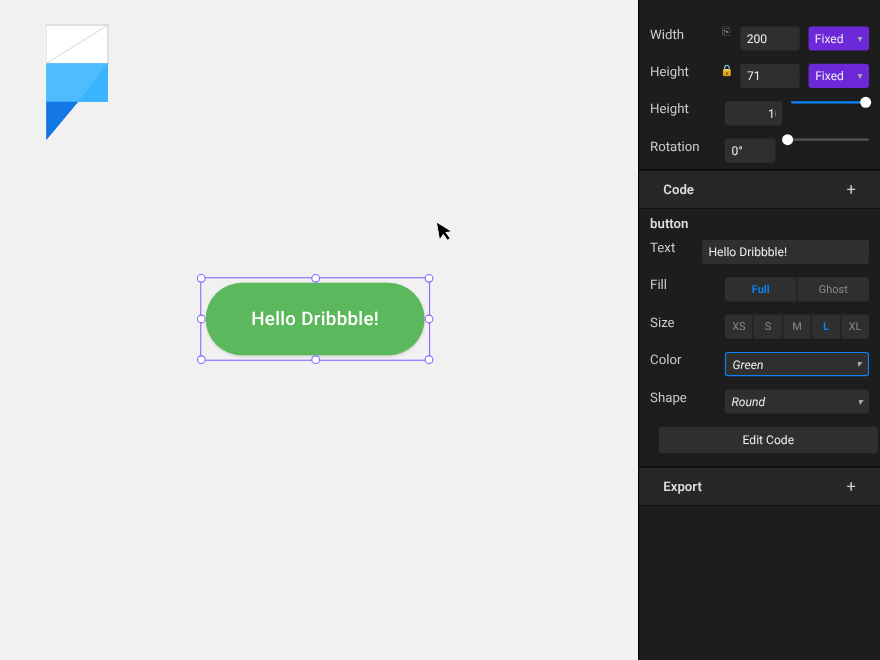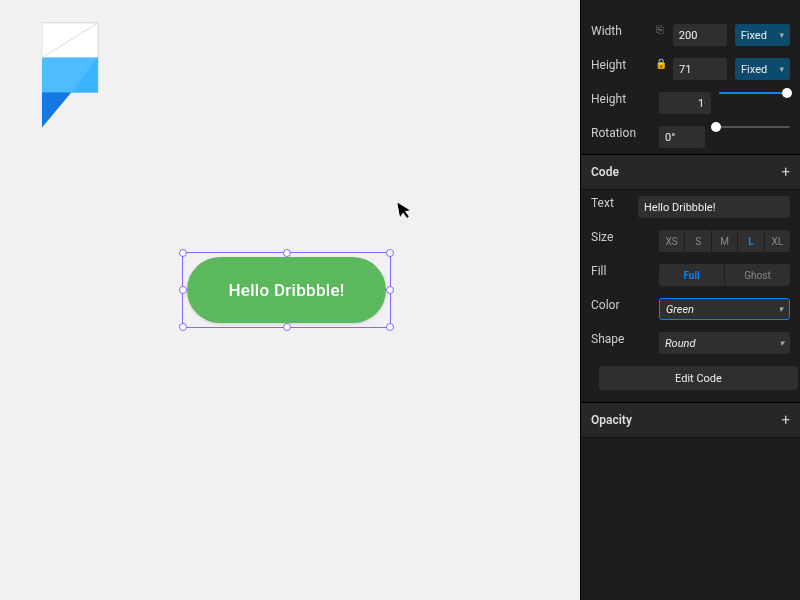--- a/index.html
+++ b/index.html
@@ -88,41 +88,41 @@
     flex:1;
     display:flex; align-items:center; justify-content:space-between;
     padding-right:6px;
     cursor:pointer;
     font-style:italic;
   }
   .select.highlight { border:1px solid #0a84ff; }
   .chev { font-size:9px; color:#aaa; margin-left:4px; }
 
   .mode-select {
-    background:#0c4a6e;
+    background:#6d28d9;
     border-radius:3px;
     height:22px; width:58px;
     display:flex; align-items:center; justify-content:space-between;
     padding:0 6px;
     font-size:11px; color:#eee;
   }
   .lock { font-size:10px; color:#888; width:10px; text-align:center; }
   .slider {
     flex:1; height:2px; background:#0a84ff; position:relative; border-radius:2px;
   }
   .slider.gray { background:#555; }
   .slider-thumb {
     position:absolute; top:-4px;
     width:10px; height:10px; border-radius:50%;
     background:#fff;
   }
 
   .section-header {
     display:flex; align-items:center; justify-content:space-between;
-    padding:8px 10px;
+    padding:8px 22px;
     background:#272727;
     font-weight:600; font-size:12px;
     border-top:1px solid #000;
     border-bottom:1px solid #111;
   }
   .plus { color:#ccc; font-size:15px; font-weight:400; }
 
   .subhead {
     padding:6px 10px 2px 10px;
     font-weight:600; font-size:12px;
@@ -230,63 +230,64 @@
       <input class="num-input" style="width: 46px;" value="0°">
       <div class="slider gray" style="flex:1">
         <div class="slider-thumb" style="left:-2px"></div>
       </div>
     </div>
 
     <div class="section-header">
       <span>Code</span>
       <span class="plus">+</span>
     </div>
+    <div class="subhead">button</div>
 
     <div class="row">
       <span class="label">Text</span>
       <input class="text-input" value="Hello Dribbble!" style="">
+    </div>
+
+    <div class="row">
+      <span class="label">Fill</span>
+      <div class="seg">
+        <button class="active">Full</button>
+        <button>Ghost</button>
+      </div>
     </div>
 
     <div class="row">
       <span class="label">Size</span>
       <div class="seg">
         <button>XS</button>
         <button>S</button>
         <button>M</button>
         <button class="active">L</button>
         <button>XL</button>
       </div>
     </div>
 
     <div class="row">
-      <span class="label">Fill</span>
-      <div class="seg">
-        <button class="active">Full</button>
-        <button>Ghost</button>
-      </div>
-    </div>
-
-    <div class="row">
       <span class="label">Color</span>
       <div class="select highlight">
         <span>Green</span>
         <span class="chev">▾</span>
       </div>
     </div>
 
     <div class="row">
       <span class="label">Shape</span>
       <div class="select">
         <span>Round</span>
         <span class="chev">▾</span>
       </div>
     </div>
 
     <button class="wide-btn">Edit Code</button>
 
     <div class="section-pad-bottom"></div>
 
     <div class="section-header">
-      <span>Opacity</span>
+      <span>Export</span>
       <span class="plus">+</span>
     </div>
   </div>
 </div>
 
 </body></html>

